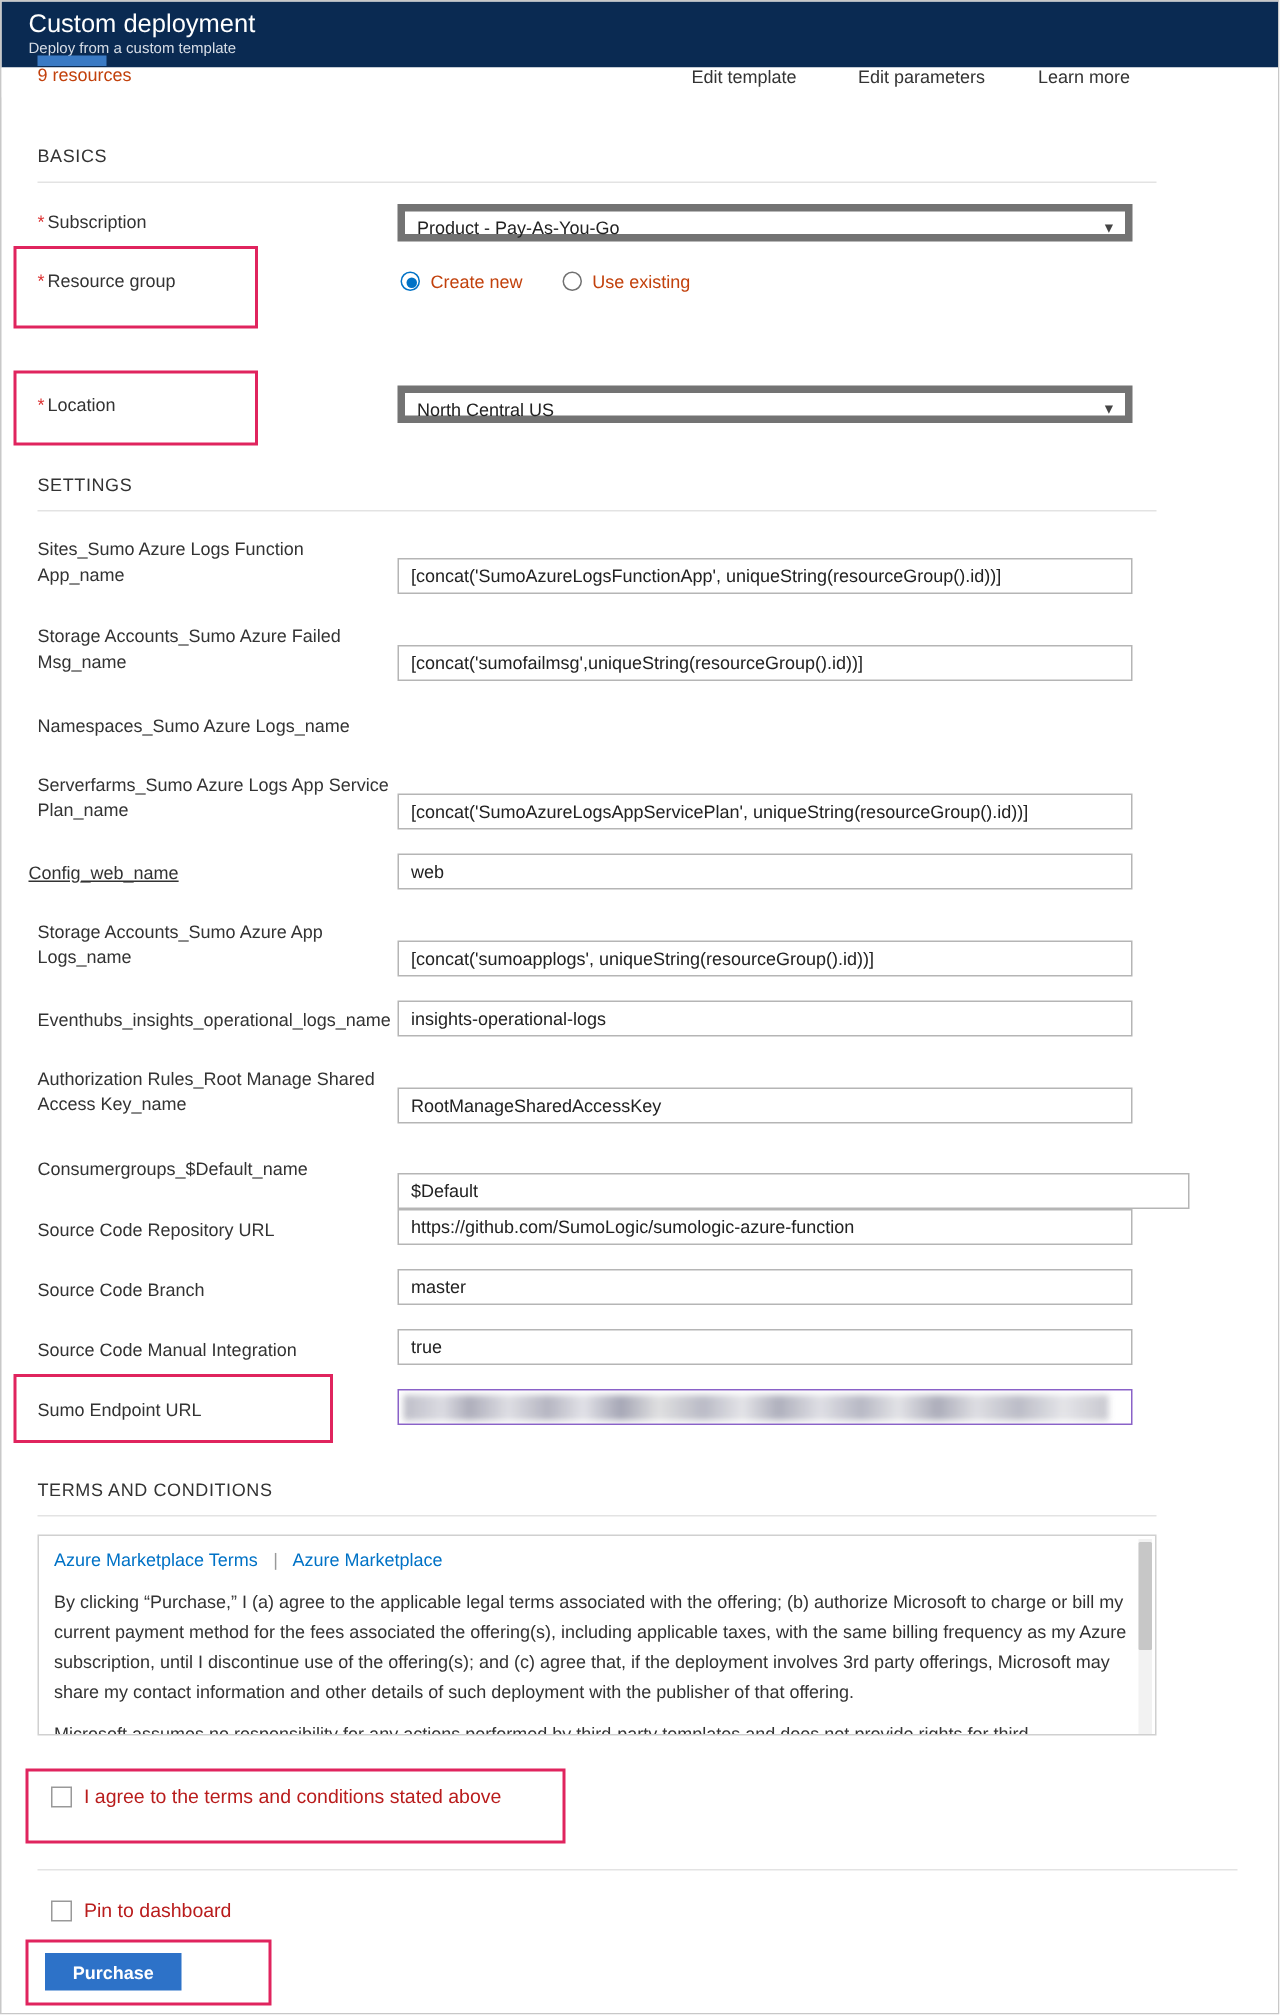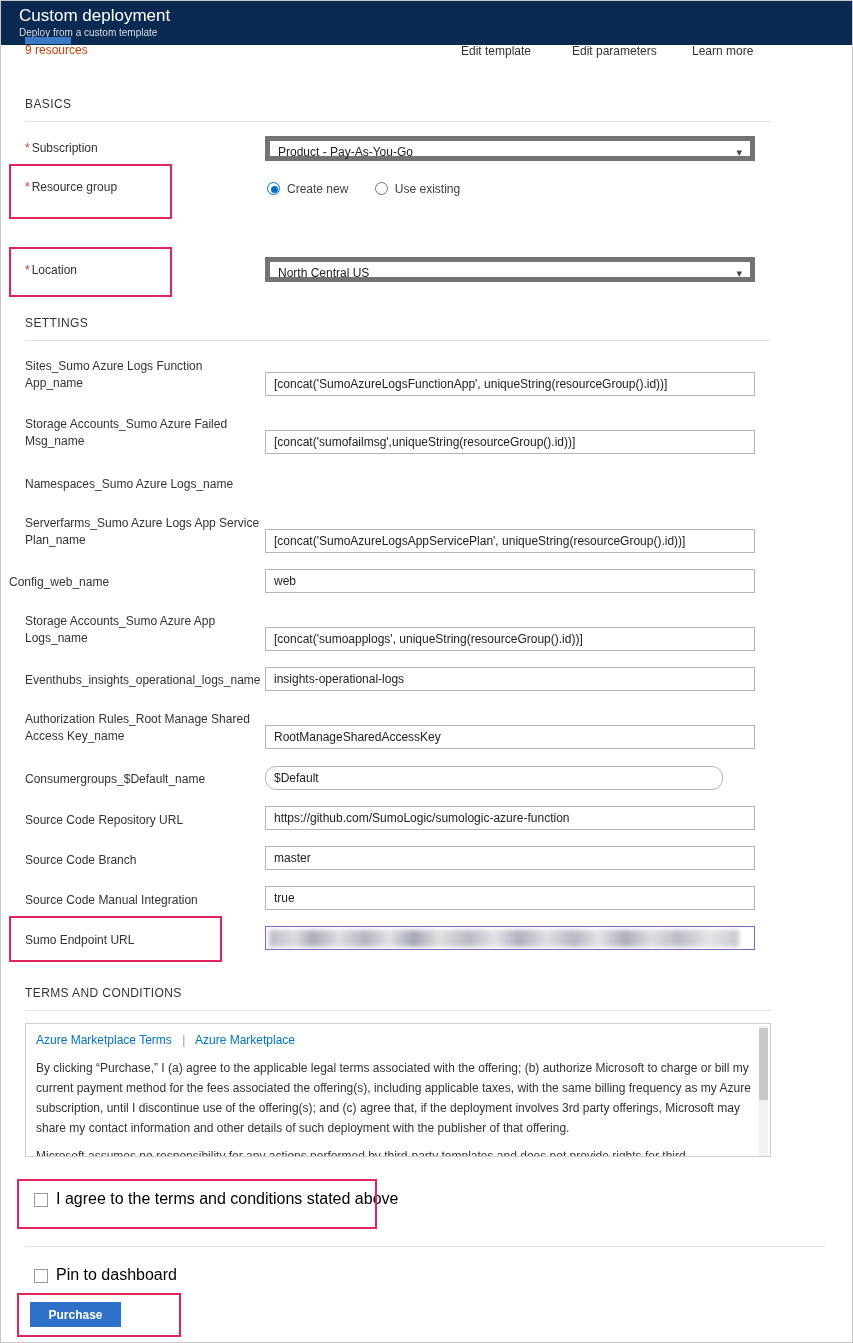--- a/index.html
+++ b/index.html
@@ -120,21 +120,21 @@
     font-size: 11px;
     color: #444;
     line-height: 23px;
   }
   
   .radio-row { position: absolute; }
   .radio {
     display: inline-block;
     position: relative;
     font-size: 12px;
-    color: #404040;
+    color: #c2410c;
     margin-right: 22px;
     padding-left: 20px;
     line-height: 15px;
   }
   .radio .dot {
     position: absolute;
     left: 0; top: 0;
     width: 13px; height: 13px;
     border-radius: 50%;
     border: 1px solid #707070;
@@ -193,21 +193,21 @@
     background: #f2f2f2;
   }
   .scroll-thumb {
     position: absolute;
     right: 2px; top: 4px;
     width: 9px; height: 72px;
     background: #c7c7c7;
     border-radius: 1px;
   }
   
-  .cbrow { position: absolute; font-size: 16px; color: #000000; }
+  .cbrow { position: absolute; font-size: 13px; color: #b91c1c; }
   .cbox {
     display: inline-block;
     width: 14px; height: 14px;
     border: 1px solid #999;
     background: #fff;
     vertical-align: -3px;
     margin-right: 8px;
   }
   
   .purchase {
@@ -305,34 +305,34 @@
   <div class="field" style="left:264px; top:371px; width:490px;"><span>[concat('SumoAzureLogsFunctionApp', uniqueString(resourceGroup().id))]</span></div>
 
   <div class="label" style="left:24px; top:415px; width:235px;">Storage Accounts_Sumo Azure Failed Msg_name</div>
   <div class="field" style="left:264px; top:429px; width:490px;"><span>[concat('sumofailmsg',uniqueString(resourceGroup().id))]</span></div>
 
   <div class="label" style="left:24px; top:475px; width:238px;">Namespaces_Sumo Azure Logs_name</div>
 
   <div class="label" style="left:24px; top:514px; width:235px;">Serverfarms_Sumo Azure Logs App Service Plan_name</div>
   <div class="field" style="left:264px; top:528px; width:490px;"><span>[concat('SumoAzureLogsAppServicePlan', uniqueString(resourceGroup().id))]</span></div>
 
-  <div class="label" style="left:8px; top:573px; width:235px;">Config_web_name</div>
+  <div class="label" style="left:18px; top:573px; width:235px;text-decoration:underline;">Config_web_name</div>
   <div class="field" style="left:264px; top:568px; width:490px;"><span>web</span></div>
 
   <div class="label" style="left:24px; top:612px; width:235px;">Storage Accounts_Sumo Azure App Logs_name</div>
   <div class="field" style="left:264px; top:626px; width:490px;"><span>[concat('sumoapplogs', uniqueString(resourceGroup().id))]</span></div>
 
   <div class="label" style="left:24px; top:671px; width:245px;">Eventhubs_insights_operational_logs_name</div>
   <div class="field" style="left:264px; top:666px; width:490px;"><span>insights-operational-logs</span></div>
 
   <div class="label" style="left:24px; top:710px; width:240px;">Authorization Rules_Root Manage Shared Access Key_name</div>
   <div class="field" style="left:264px; top:724px; width:490px;"><span>RootManageSharedAccessKey</span></div>
 
   <div class="label" style="left:24px; top:770px; width:235px;">Consumergroups_$Default_name</div>
-  <div class="field" style="left:264px; top:765px; width:458px;border-radius:11px;"><span>$Default</span></div>
+  <div class="field" style="left:264px; top:781px; width:528px;"><span>$Default</span></div>
 
   <div class="label" style="left:24px; top:811px; width:235px;">Source Code Repository URL</div>
   <div class="field" style="left:264px; top:805px; width:490px;"><span>https://github.com/SumoLogic/sumologic-azure-function</span></div>
 
   <div class="label" style="left:24px; top:851px; width:235px;">Source Code Branch</div>
   <div class="field" style="left:264px; top:845px; width:490px;"><span>master</span></div>
 
   <div class="label" style="left:24px; top:891px; width:235px;">Source Code Manual Integration</div>
   <div class="field" style="left:264px; top:885px; width:490px;"><span>true</span></div>
 

